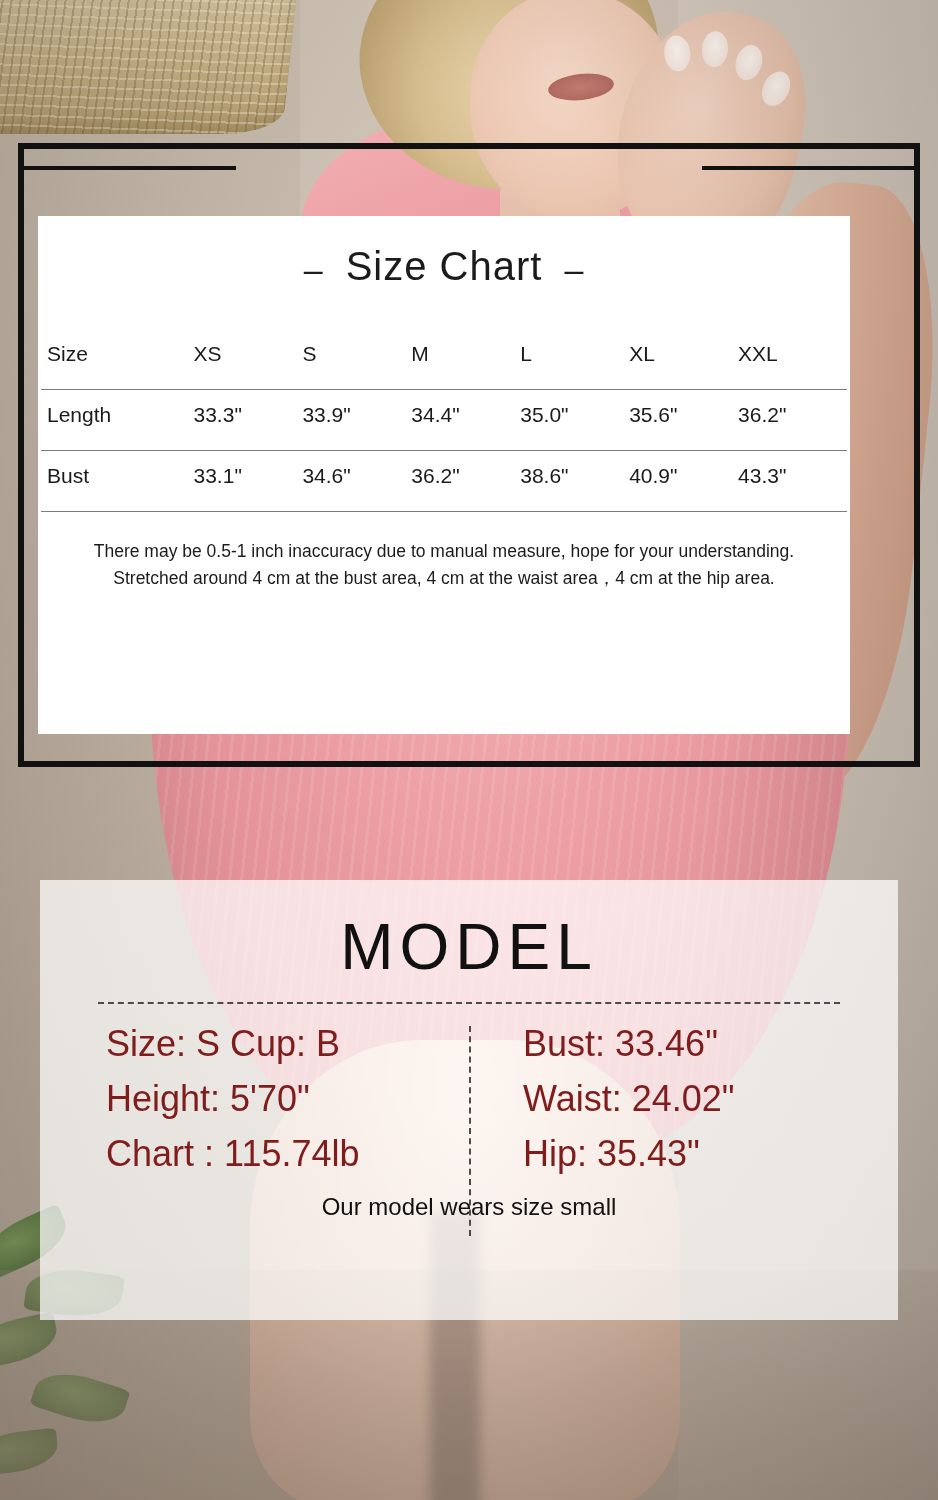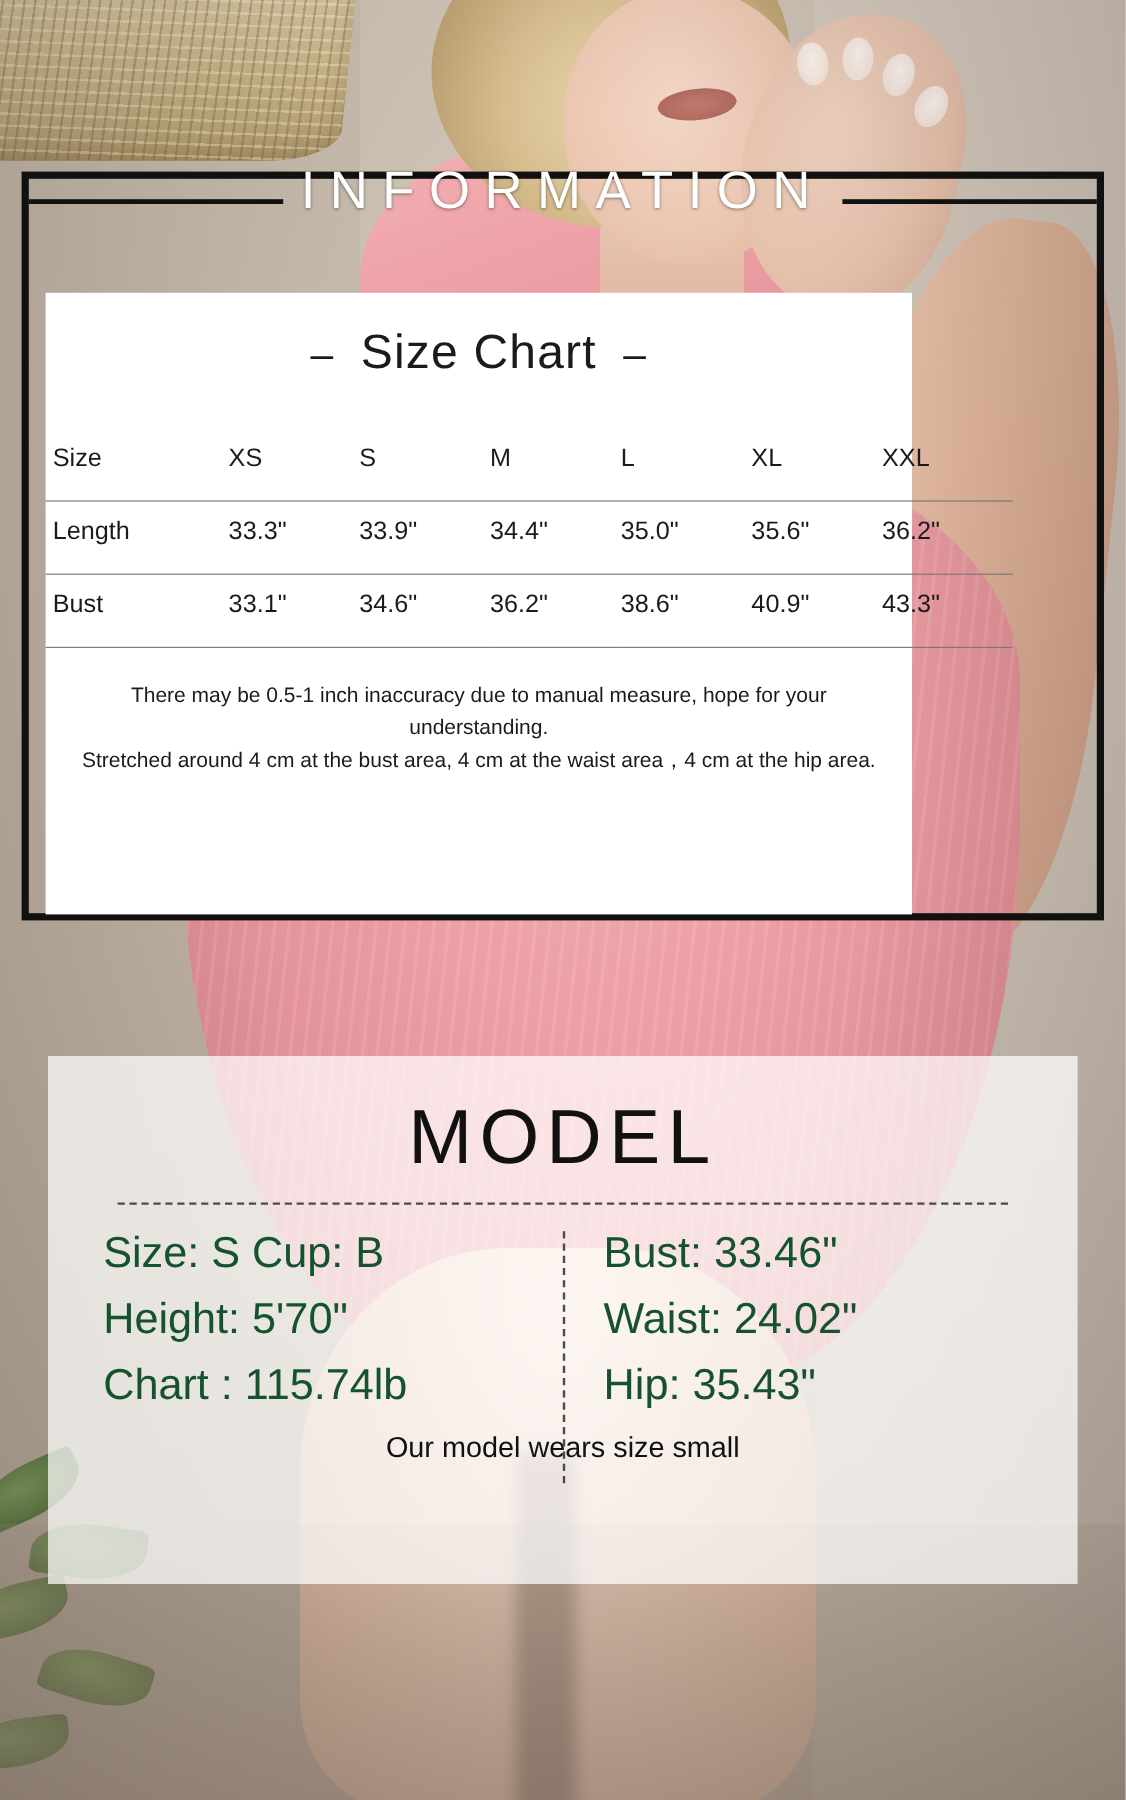--- a/index.html
+++ b/index.html
@@ -184,24 +184,23 @@
     height: 4px;
     background: #111111;
     z-index: 4;
   }
   .title-dash.left { left: 24px; width: 212px; }
   .title-dash.right { right: 24px; width: 212px; }
 
   .card {
     position: absolute;
     left: 38px; top: 216px;
-    width: 722px; height: 518px;
+    width: 812px; height: 518px;
     background: #ffffff;
     box-sizing: border-box;
-    margin-top: 28px;
   }
   .card-heading {
     text-align: center;
     font-size: 40px;
     color: #1b1b1b;
     margin-top: 28px;
     letter-spacing: 1px;
     font-weight: 400;
   }
   .card-heading .tick {
@@ -273,23 +272,24 @@
   .model-col {
     flex: 1 1 50%;
     display: flex;
     flex-direction: column;
     gap: 6px;
   }
   .model-col.left { padding-left: 24px; }
   .model-col.right { padding-left: 44px; }
   .model-line {
     font-size: 36px;
-    color: #14532d;
+    color: #7f1d1d;
     line-height: 1.36;
     white-space: nowrap;
+    margin-left: 20px;
   }
   .vdash {
     position: absolute;
     left: 50%;
     top: 6px;
     width: 0;
     height: 210px;
     border-left: 2px dashed #4b4b4b;
   }
   .model-foot {
@@ -336,21 +336,20 @@
       <div class="leaf" style="left:4px;   top:232px; width:84px; height:40px; transform:rotate(-6deg);"></div>
     </div>
 
     <div class="floor"></div>
     <div class="vignette"></div>
   </div>
 
   <div class="info-frame"></div>
   <div class="title-dash left"></div>
   <div class="title-dash right"></div>
-  <div class="info-title">INFORMATION</div>
 
   <div class="card">
 
     <div class="card-heading">
       <span class="tick">–</span><span>Size Chart</span><span class="tick">–</span>
     </div>
 
     <table class="size">
       <thead>
         <tr>

